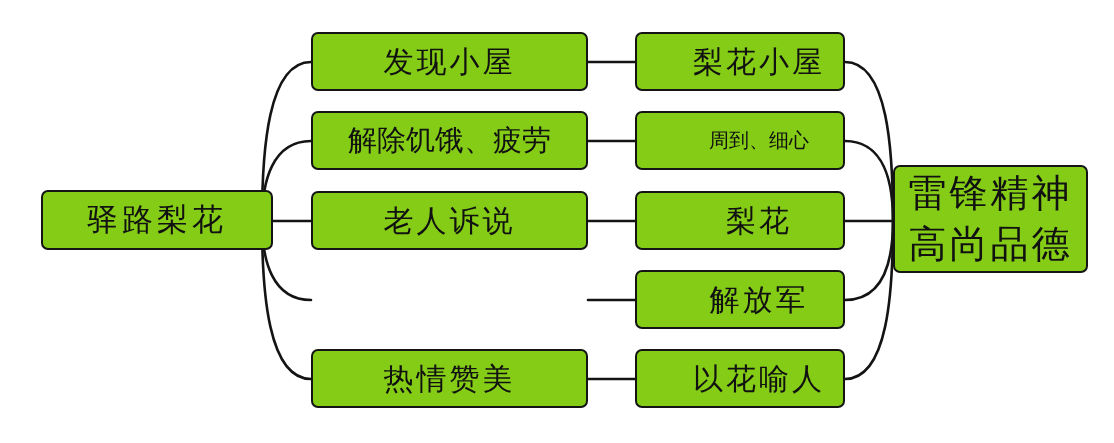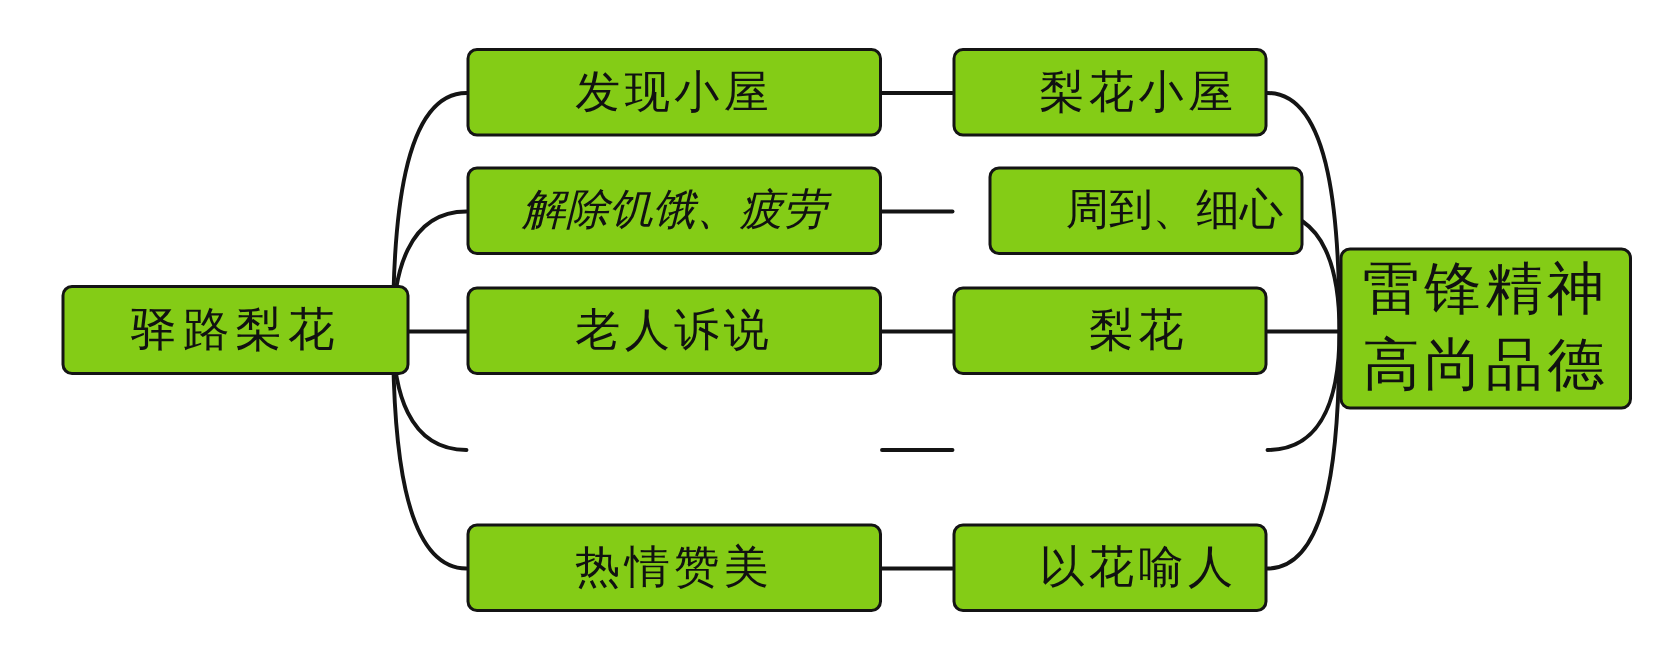--- a/index.html
+++ b/index.html
@@ -51,34 +51,32 @@
   .node-mid {
     left: 311px;
     width: 277px;
     height: 59px;
     font-size: 30px;
     letter-spacing: 3px;
   }
   .node-mid.wide-text {
     font-size: 29px;
     letter-spacing: 0px;
-    font-style: italic;
   }
   .node-right {
     left: 635px;
     width: 210px;
     height: 59px;
     font-size: 30px;
     letter-spacing: 3px;
     padding-left: 38px;
   }
   .node-right.wide-text {
-    font-size: 29px;
+    font-size: 20px;
     letter-spacing: 0px;
-    margin-left: 24px;
   }
   .row-1 { top: 32px; }
   .row-2 { top: 111px; }
   .row-3 { top: 191px; }
   .row-4 { top: 270px; }
   .row-5 { top: 349px; }
   .node-final {
     left: 893px;
     top: 165px;
     width: 195px;
@@ -139,20 +137,23 @@
 
   <div class="node node-right row-1">
     <span>梨花小屋</span>
   </div>
   <div class="node node-right wide-text row-2">
     <span>周到、细心</span>
   </div>
   <div class="node node-right row-3">
     <span>梨花</span>
   </div>
+  <div class="node node-right row-4">
+    <span>解放军</span>
+  </div>
   <div class="node node-right row-5">
     <span>以花喻人</span>
   </div>
 
   <div class="node node-final">
     <span class="final-line">雷锋精神</span>
     <span class="final-line">高尚品德</span>
   </div>
 
 </div>

